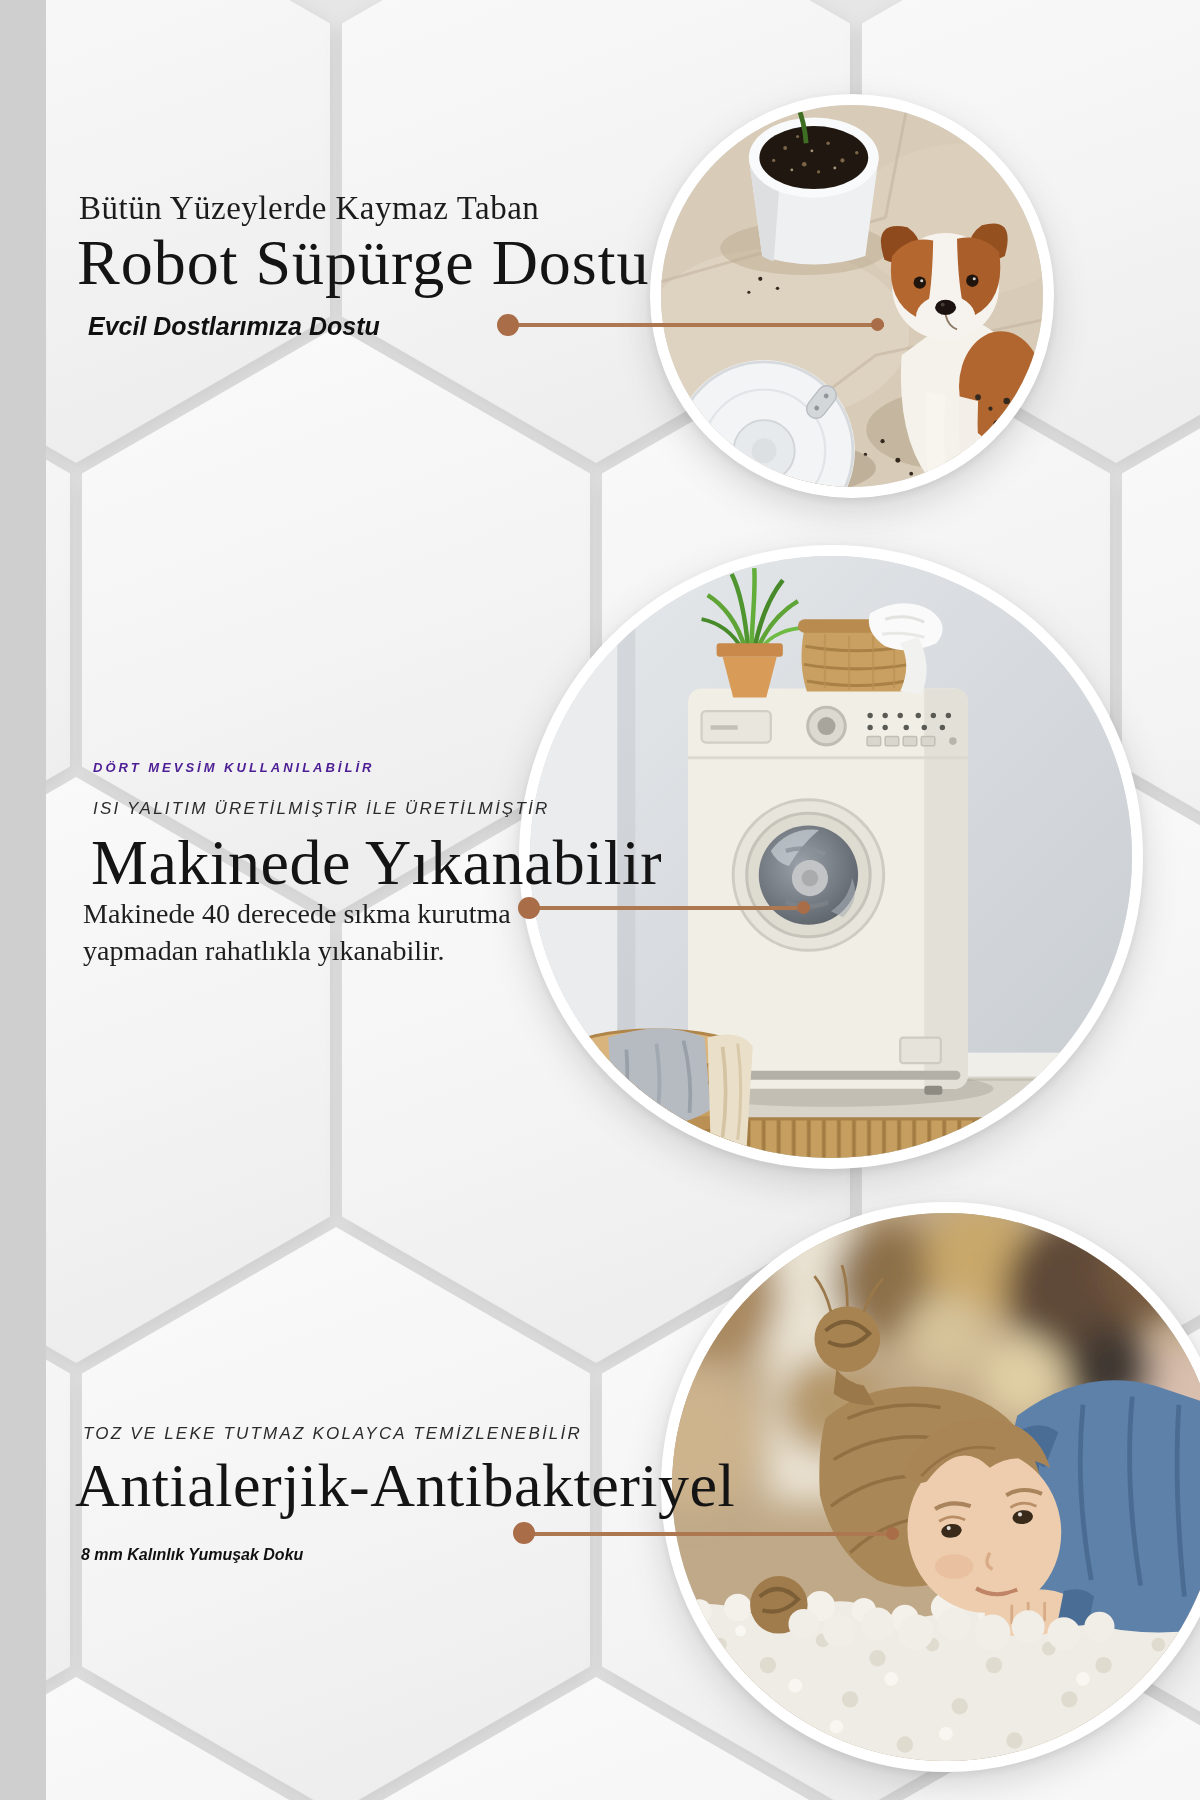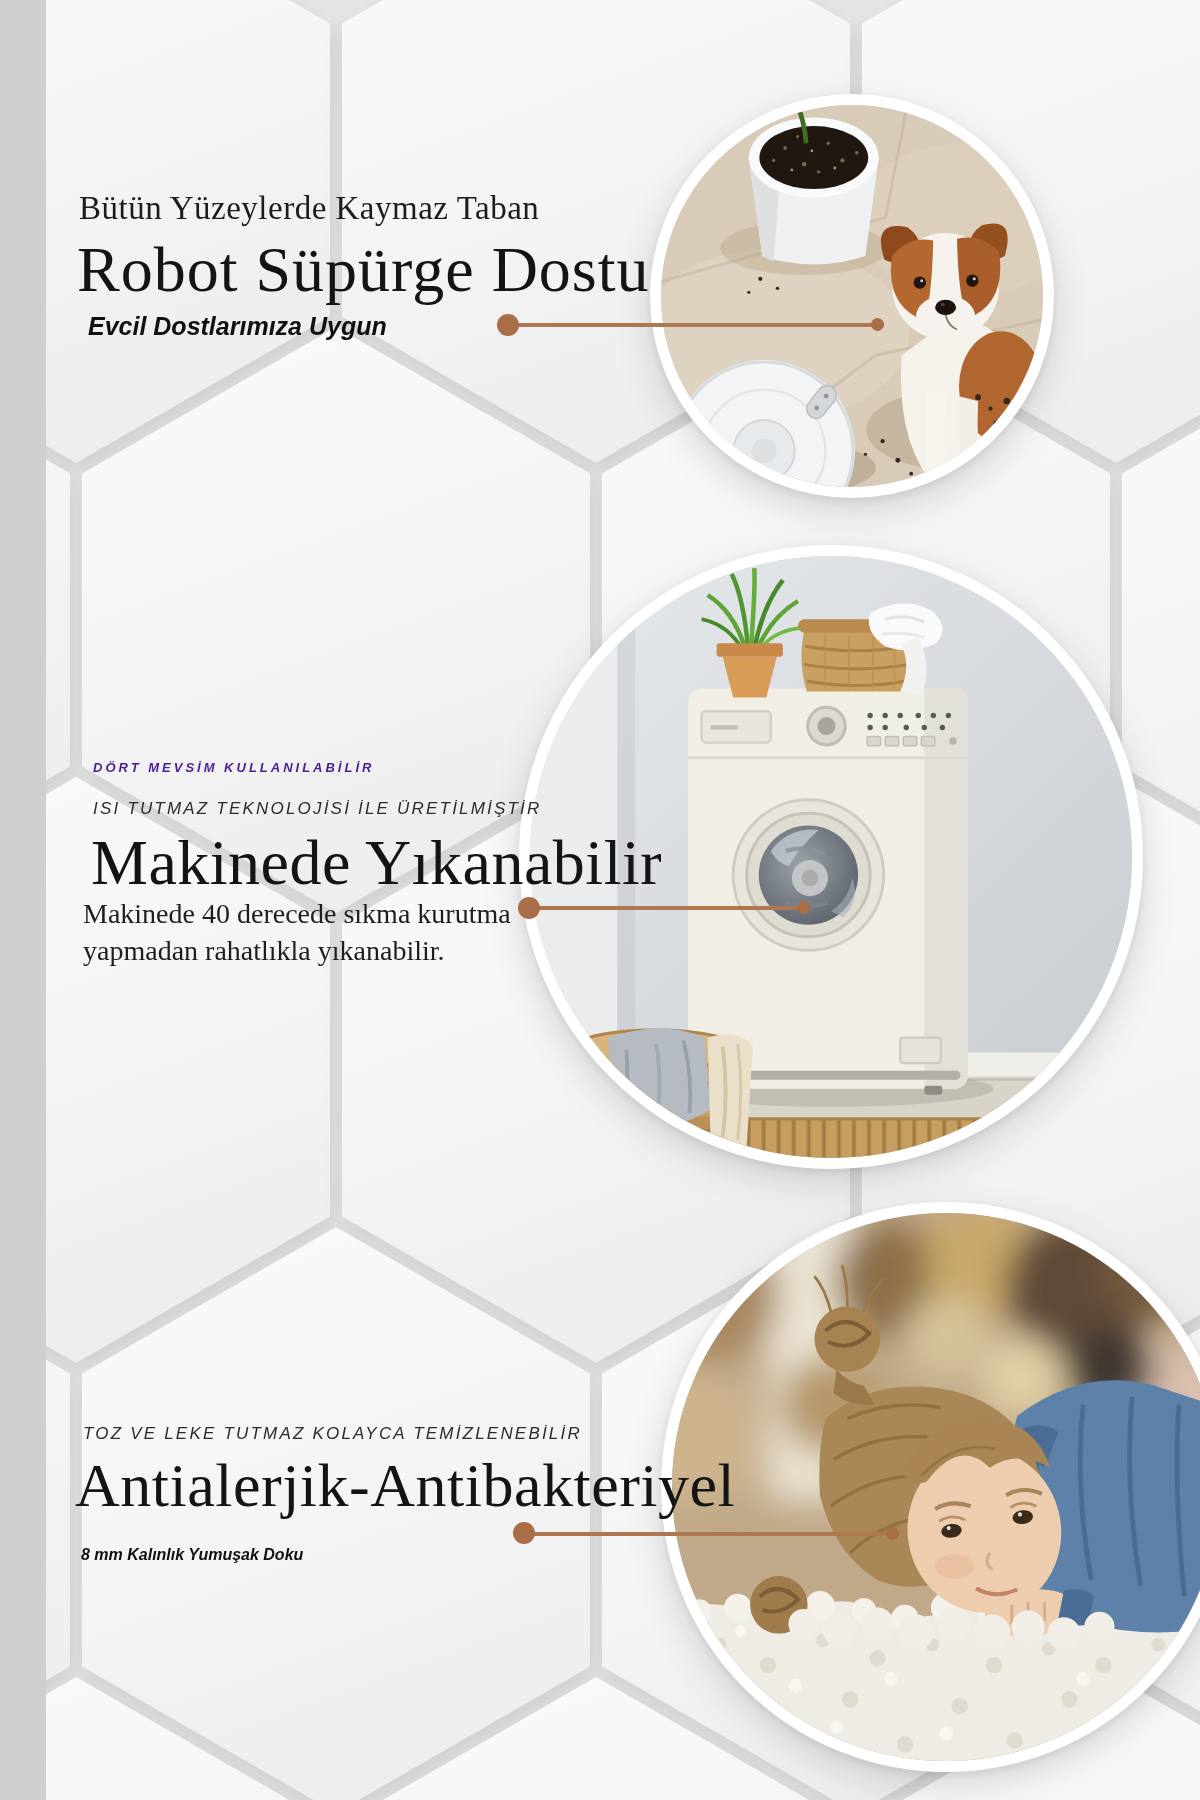--- a/index.html
+++ b/index.html
@@ -18,21 +18,21 @@
     background:linear-gradient(160deg,#fbfbfb 0%,#f4f4f4 50%,#ebebeb 100%);
     clip-path:polygon(50% 0,100% 25%,100% 75%,50% 100%,0 75%,0 25%);
   }
   
   .txt{position:absolute;z-index:25;color:#161616;white-space:nowrap;}
   .serif{font-family:"Liberation Serif", serif;font-weight:400;}
   .sansbi{font-family:"Liberation Sans", sans-serif;font-weight:700;font-style:italic;}
   .sansli{font-family:"Liberation Sans", sans-serif;font-weight:400;font-style:italic;}
 
   .top-kicker{left:33px;top:190px;font-size:33px;letter-spacing:0.5px;color:#1c1c1c;}
-  .top-title{left:31px;top:233px;font-size:64px;letter-spacing:1px;line-height:1.15;color:#141414;}
+  .top-title{left:31px;top:226px;font-size:64px;letter-spacing:1px;line-height:1.15;color:#141414;}
   .top-note{left:42px;top:312px;font-size:25px;color:#101010;}
 
   .mid-eyebrow-b{left:47px;top:760px;font-size:13px;letter-spacing:3px;color:#4c1d95;}
   .mid-eyebrow-l{left:47px;top:799px;font-size:17px;letter-spacing:2.2px;color:#2b2b2b;}
   .mid-title{left:45px;top:826px;font-size:64px;letter-spacing:0.5px;color:#141414;}
   .mid-body{left:37px;top:896px;font-size:28px;line-height:1.32;white-space:pre-line;color:#1e1e1e;}
 
   .bot-eyebrow-l{left:37px;top:1424px;font-size:17px;letter-spacing:2.2px;color:#2b2b2b;}
   .bot-title{left:29px;top:1450px;font-size:62px;letter-spacing:0.5px;color:#141414;}
   .bot-note{left:35px;top:1546px;font-size:16px;color:#101010;}
@@ -120,24 +120,24 @@
       <div class="hexw" style="left: 296px; top: 1677px;">
         <div class="hex"></div>
       </div>
       <div class="hexw" style="left: 816px; top: 1677px;">
         <div class="hex"></div>
       </div>
     </div>
 
   <div class="txt serif top-kicker">Bütün Yüzeylerde Kaymaz Taban</div>
   <div class="txt serif top-title">Robot Süpürge Dostu</div>
-  <div class="txt sansbi top-note">Evcil Dostlarımıza Uygun</div>
+  <div class="txt sansbi top-note">Evcil Dostlarımıza Dostu</div>
 
   <div class="txt sansbi mid-eyebrow-b">DÖRT MEVSİM KULLANILABİLİR</div>
-  <div class="txt sansli mid-eyebrow-l">ISI TUTMAZ TEKNOLOJİSİ İLE ÜRETİLMİŞTİR</div>
+  <div class="txt sansli mid-eyebrow-l">ISI YALITIM ÜRETİLMİŞTİR İLE ÜRETİLMİŞTİR</div>
   <div class="txt serif mid-title">Makinede Yıkanabilir</div>
   <div class="txt serif mid-body">Makinede 40 derecede sıkma kurutma
 yapmadan rahatlıkla yıkanabilir.</div>
 
   <div class="txt serif bot-title">Antialerjik-Antibakteriyel</div>
   <div class="txt sansli bot-eyebrow-l">TOZ VE LEKE TUTMAZ KOLAYCA TEMİZLENEBİLİR</div>
   <div class="txt sansbi bot-note">8 mm Kalınlık Yumuşak Doku</div>
 
   <div class="photo-circle pc-top">
     <svg viewBox="0 0 400 400" preserveAspectRatio="xMidYMid slice" aria-hidden="true">

